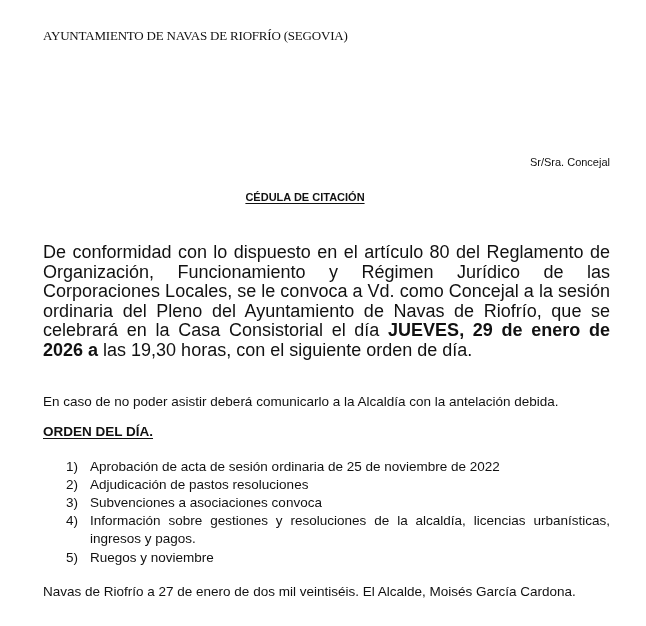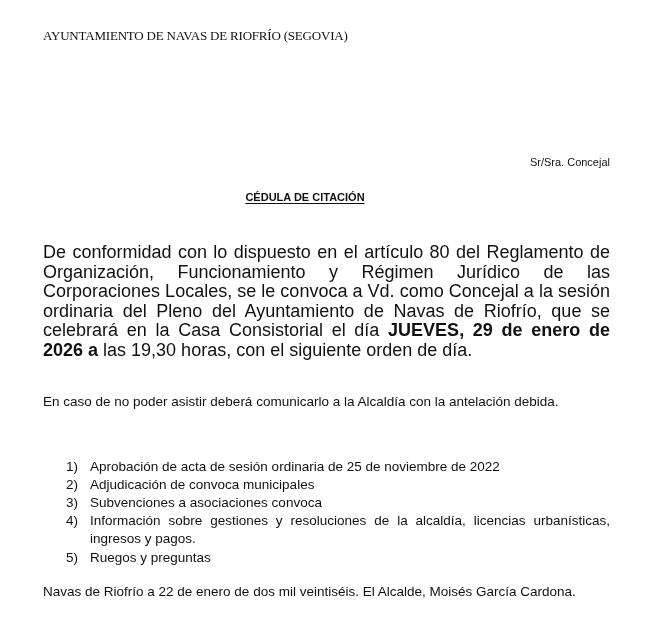--- a/index.html
+++ b/index.html
@@ -121,39 +121,40 @@
   <div class="recipient">Sr/Sra. Concejal</div>
 
   <div class="doc-title">
     <span>CÉDULA DE CITACIÓN</span>
   </div>
 
   <div class="body-para"><span>De conformidad con lo dispuesto en el artículo 80 del Reglamento de Organización, Funcionamiento y Régimen Jurídico de las Corporaciones Locales, se le convoca a Vd. como Concejal a la sesión ordinaria del Pleno del Ayuntamiento de Navas de Riofrío, que se celebrará en la Casa Consistorial el día </span><b>JUEVES, 29 de enero de 2026 a</b><span> las 19,30 horas, con el siguiente orden de día.</span></div>
 
   <div class="notice">En caso de no poder asistir deberá comunicarlo a la Alcaldía con la antelación debida.</div>
 
+  <div class="agenda-heading">ORDEN DEL DÍA.</div>
 
   <ul class="agenda-list">
     <li class="agenda-item">
       <span class="agenda-num">1)</span>
       <span class="agenda-text">Aprobación de acta de sesión ordinaria de 25 de noviembre de 2022</span>
     </li>
     <li class="agenda-item">
       <span class="agenda-num">2)</span>
-      <span class="agenda-text">Adjudicación de convoca municipales</span>
+      <span class="agenda-text">Adjudicación de pastos resoluciones</span>
     </li>
     <li class="agenda-item">
       <span class="agenda-num">3)</span>
       <span class="agenda-text">Subvenciones a asociaciones convoca</span>
     </li>
     <li class="agenda-item">
       <span class="agenda-num">4)</span>
       <span class="agenda-text">Información sobre gestiones y resoluciones de la alcaldía, licencias urbanísticas, ingresos y pagos.</span>
     </li>
     <li class="agenda-item spaced">
       <span class="agenda-num">5)</span>
-      <span class="agenda-text">Ruegos y preguntas</span>
+      <span class="agenda-text">Ruegos y noviembre</span>
     </li>
   </ul>
 
-  <div class="closing">Navas de Riofrío a 22 de enero de dos mil veintiséis. El Alcalde, Moisés García Cardona.</div>
+  <div class="closing">Navas de Riofrío a 27 de enero de dos mil veintiséis. El Alcalde, Moisés García Cardona.</div>
 
 </div>
 
 </body></html>

